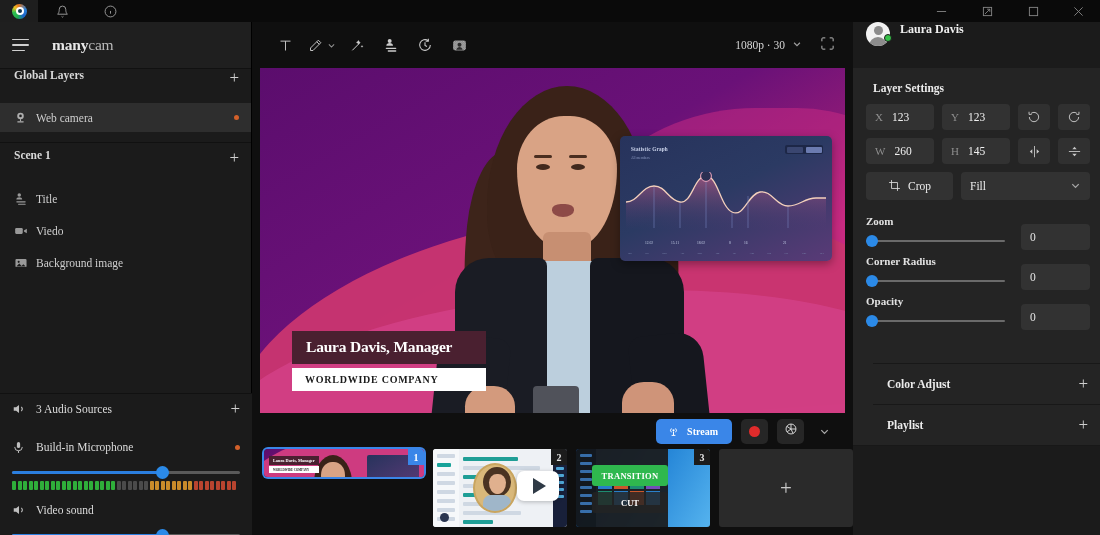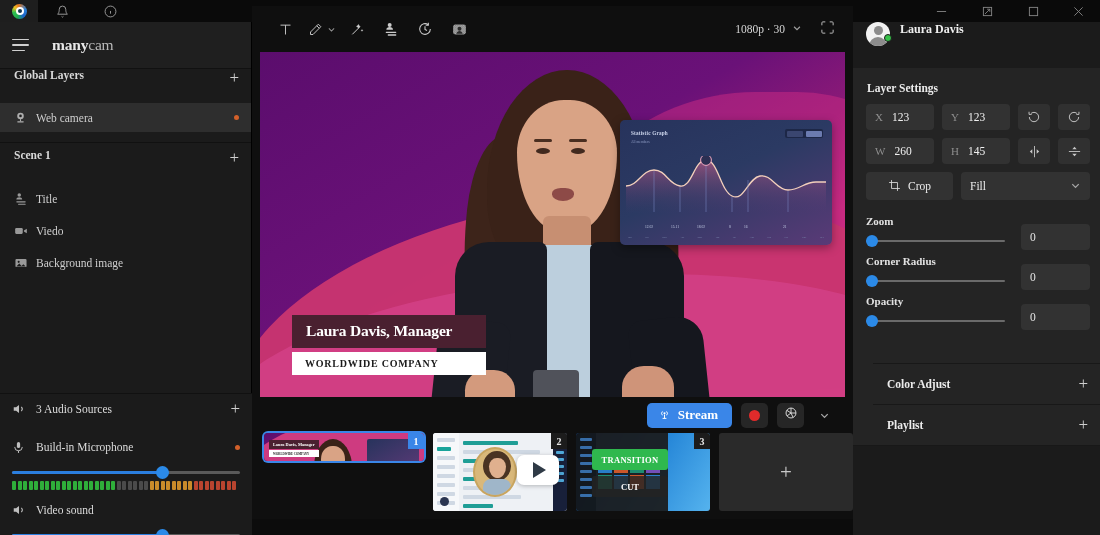--- a/index.html
+++ b/index.html
@@ -51,21 +51,21 @@
   .aud-row .plus { margin-left:auto; font-size:17px; color:#cfcfcf; font-weight:300; }
   .aud-row .rdot { margin-left:auto; width:5px; height:5px; border-radius:50%; background:#d2602a; }
   .slider-wrap { padding:4px 12px 2px 12px; position:relative; height:16px; }
   .strack { position:absolute; left:12px; right:12px; top:9px; height:2.5px; background:#5a5a5a; border-radius:2px; }
   .sfill { position:absolute; left:12px; top:9px; height:2.5px; background:#2b7fe0; border-radius:2px; }
   .sknob { position:absolute; top:4px; width:13px; height:13px; border-radius:50%; background:#2b8ae8; }
   .meter { display:flex; gap:1.5px; padding:3px 12px 5px 12px; }
   .meter i { display:block; width:4px; height:9px; border-radius:1px; }
 
   
-  .center { position:absolute; left:252px; top:6px; width:601px; height:513px; background:#0f0f0f; }
+  .center { position:absolute; left:252px; top:22px; width:601px; height:513px; background:#0f0f0f; }
   .toolbar { height:46px; display:flex; align-items:center; padding:0 18px 0 16px; background:#0f0f0f; }
   .tool { width:34px; height:34px; display:flex; align-items:center; justify-content:center; opacity:.9; }
   .tool.with-ch { width:auto; padding:0 4px 0 6px; gap:4px; }
   .chev { opacity:.75; }
   .res { margin-left:auto; display:flex; align-items:center; gap:7px; font-size:11.5px; color:#d6d6d6; }
   .fs { margin-left:18px; opacity:.85; }
 
   .stage { margin:0 auto; width:585px; height:345px; position:relative; background:#000; }
   .video { position:absolute; left:0; top:0; width:585px; height:345px; overflow:hidden;
      background:linear-gradient(150deg,#5b0d6d 0%, #6a1178 42%, #8d1a77 58%, #c72a7e 72%, #d7338a 100%); }
@@ -106,21 +106,21 @@
   .gfx-chart { position:absolute; left:6px; top:36px; width:200px; height:58px; }
   .gfx-x { position:absolute; left:8px; bottom:20px; width:196px; display:flex; font-size:3.6px; color:#c7d0e8; }
   .gfx-x span { position:absolute; }
   .gfx-foot { position:absolute; left:8px; bottom:6px; width:196px; display:flex; justify-content:space-between; font-size:2.6px; color:#7b88ae; }
 
   .lower3 { position:absolute; left:32px; bottom:22px; }
   .l3-name { background:#4a2030; color:#fff; font-size:15.5px; font-weight:700; padding:7px 14px 8px 14px; letter-spacing:-.2px; }
   .l3-sub { background:#fff; color:#1a1a1a; font-size:10px; font-weight:700; letter-spacing:.75px; padding:6px 14px 6px 13px; margin-top:4px; width:194px; }
 
   .ctrlbar { height:36px; display:flex; align-items:center; justify-content:flex-end; padding:0 18px 0 0; gap:9px; }
-  .btn-stream { display:flex; align-items:center; gap:7px; height:25px; padding:0 14px 0 11px; border-radius:5px; background:#3a86e8; color:#fff; font-size:13px; font-weight:600; }
+  .btn-stream { display:flex; align-items:center; gap:7px; height:25px; padding:0 14px 0 11px; border-radius:5px; background:#3a86e8; color:#fff; font-size:10px; font-weight:600; }
   .btn-sq { width:27px; height:25px; border-radius:5px; background:#262626; display:flex; align-items:center; justify-content:center; }
   .rec-dot { width:11px; height:11px; border-radius:50%; background:#e02b2b; }
   .btn-chev { width:22px; height:25px; display:flex; align-items:center; justify-content:center; opacity:.8; }
 
   .scenes { height:86px; display:flex; align-items:flex-start; gap:9px; padding:0 0 0 12px; background:#0f0f0f; }
   .scene { position:relative; width:134px; height:78px; border-radius:3px; overflow:hidden; background:#222; }
   .scene.sel { box-shadow:0 0 0 2px #3a86e8; }
   .badge { position:absolute; right:0; top:0; width:16px; height:16px; display:flex; align-items:center; justify-content:center; font-size:10px; font-weight:700; color:#fff; background:#3a86e8; }
   .badge.dark { background:#1c1c1c; color:#e6e6e6; }
   .add-scene { width:134px; height:78px; border-radius:3px; background:#2a2a2a; display:flex; align-items:center; justify-content:center; }
@@ -170,21 +170,21 @@
 
   
   .right { position:absolute; left:853px; top:22px; width:247px; height:513px; background:#242424; }
   .user { height:46px; display:flex; gap:10px; padding-left:13px; background:#1b1b1b; }
   .avatar { position:relative; width:24px; height:24px; border-radius:50%; background:#f2f2f2; overflow:hidden; }
   .avatar b { position:absolute; left:7.5px; top:4px; width:9px; height:9px; border-radius:50%; background:#8c8c8c; }
   .avatar i { position:absolute; left:3px; top:15px; width:18px; height:12px; border-radius:9px 9px 0 0; background:#8c8c8c; }
   .on-dot { position:absolute; right:-1px; top:0px; width:8px; height:8px; border-radius:50%; background:#37c24a; border:1.5px solid #1b1b1b; }
   .user-name { font-size:12px; font-weight:600; color:#f0f0f0; }
 
-  .panel-title { padding:14px 14px 10px 14px; font-size:11.5px; font-weight:700; color:#ececec; }
+  .panel-title { padding:14px 14px 10px 20px; font-size:11.5px; font-weight:700; color:#ececec; }
   .grid { display:flex; gap:8px; padding:0 10px 8px 13px; }
   .field { flex:1; height:26px; border-radius:4px; background:#323232; display:flex; align-items:center; padding:0 9px; gap:9px; }
   .field .k { font-size:11px; color:#8e8e8e; }
   .field .v { font-size:11.5px; color:#f0f0f0; }
   .sqbtn { width:32px; height:26px; border-radius:4px; background:#323232; display:flex; align-items:center; justify-content:center; opacity:.9; }
   .row2 { display:flex; gap:8px; padding:0 10px 10px 13px; }
   .crop { width:87px; height:28px; border-radius:4px; background:#323232; display:flex; align-items:center; justify-content:center; gap:7px; font-size:11.5px; color:#ececec; }
   .sel { flex:1; height:28px; border-radius:4px; background:#323232; display:flex; align-items:center; padding:0 9px; font-size:11.5px; color:#ececec; }
   .sel .chev { margin-left:auto; }
 

